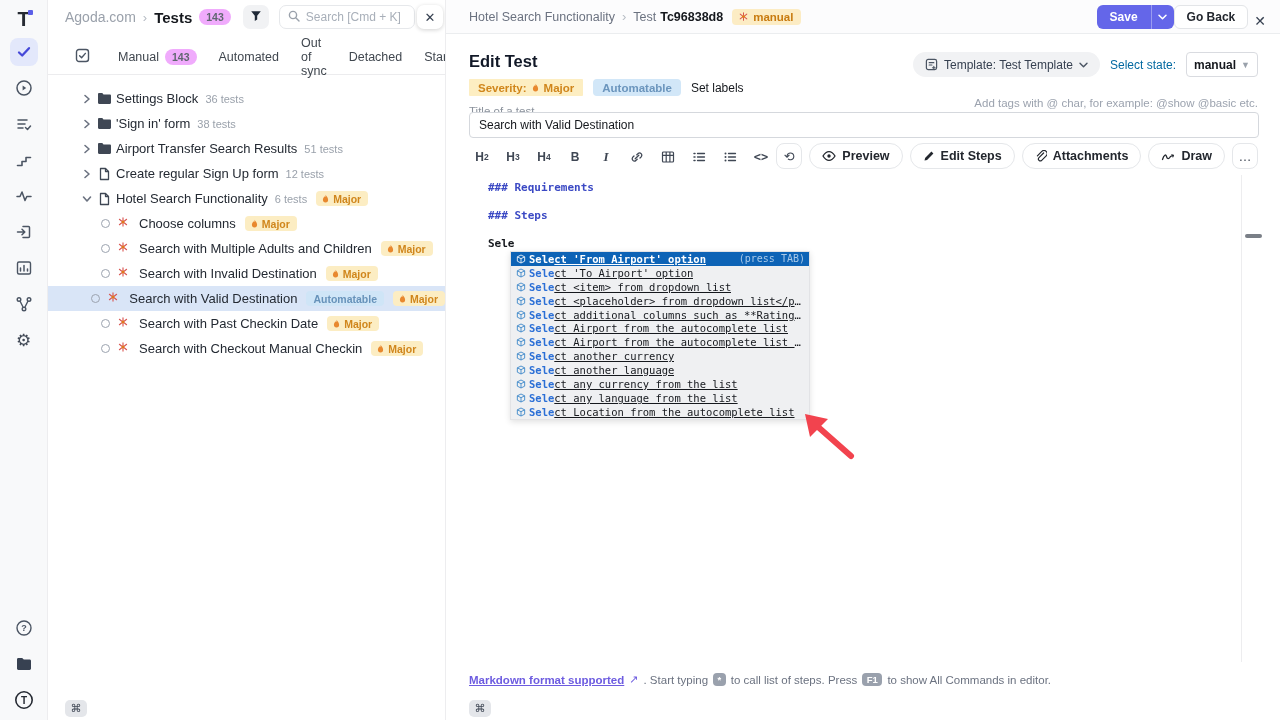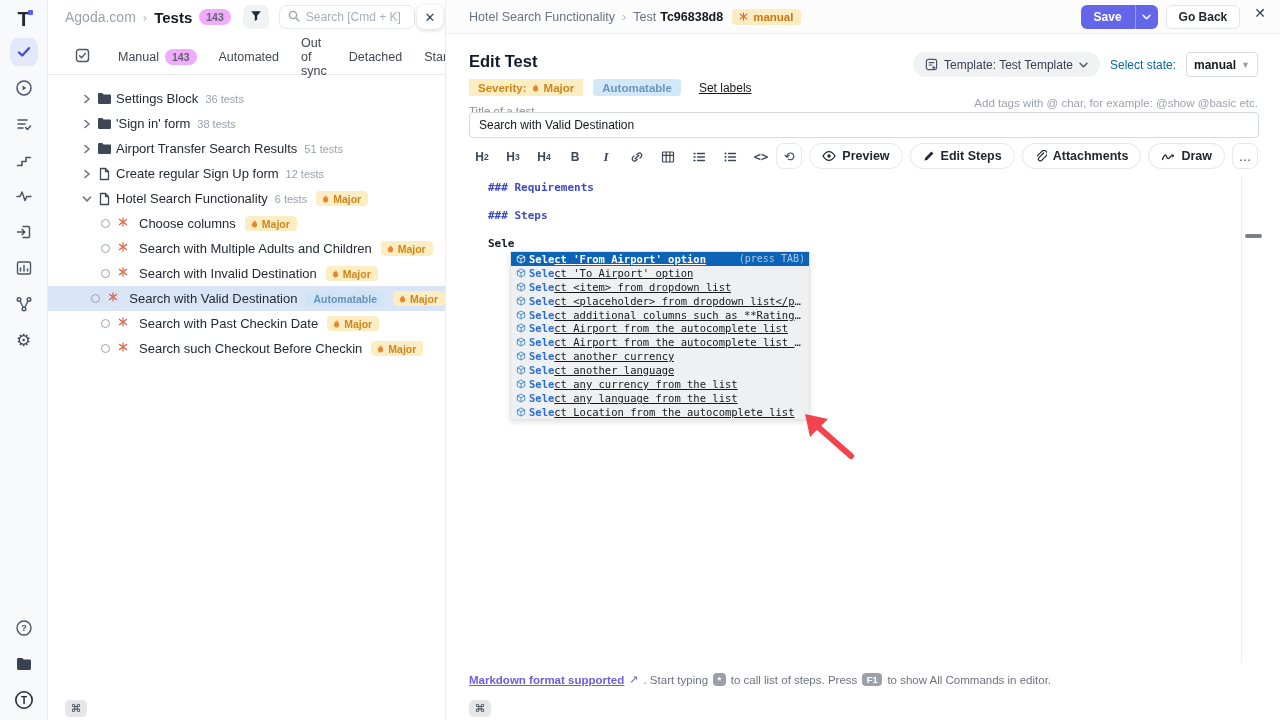--- a/index.html
+++ b/index.html
@@ -76,41 +76,41 @@
   
   .rpanel { position:absolute; left:445px; top:0; width:835px; height:720px;
     background:#fff; border-left:1px solid #ededef; }
   .rp-head { position:absolute; left:0; top:0; width:100%; height:34px;
     background:#fcfcfd; border-bottom:1px solid #ebedef; display:flex;
     align-items:center; padding:0 14px 0 23px; font-size:12.5px; color:#6b7280; }
   .rp-head .bold-id { color:#15181d; font-weight:700; margin-left:4px; }
   .badge-manual { display:inline-flex; align-items:center; gap:4px; background:#fcecc4;
     color:#c87b10; font-size:11.5px; font-weight:600; border-radius:4px;
     padding:2px 8px 2px 6px; margin-left:9px; }
-  .head-actions { margin-left:auto; display:flex; align-items:flex-start; gap:8px; }
+  .head-actions { margin-left:auto; display:flex; align-items:flex-end; }
   .save-btn { display:flex; align-items:stretch; height:24px; background:#6466e9;
     border-radius:6px; overflow:hidden; cursor:pointer; }
   .save-main { color:#fff; font-size:12px; font-weight:600; display:flex;
     align-items:center; padding:0 13px; }
   .save-caret { width:23px; display:flex; align-items:center; justify-content:center;
     border-left:1px solid rgba(255,255,255,.35); }
   .goback-btn { height:24px; background:#fff; border:1px solid #e3e5e8; border-radius:6px;
     font-size:12px; font-weight:600; color:#23272e; display:flex; align-items:center;
     padding:0 12px; cursor:pointer; }
   .rp-close { font-size:14px; color:#374151; margin-left:6px; cursor:pointer; }
 
   .edit-title { position:absolute; left:23px; top:52px; font-size:16.5px;
     font-weight:700; color:#111827; }
   .meta-row { position:absolute; left:23px; top:79px; display:flex; align-items:center; gap:10px; }
   .sev-pill { display:inline-flex; align-items:center; gap:4px; background:#fdeec2;
     color:#d0861c; font-size:11.5px; font-weight:600; border-radius:1px; padding:2.5px 9px; }
   .auto-pill { background:#d2e7f8; color:#6b95bd; font-size:11.5px; font-weight:600;
     border-radius:4px; padding:2.5px 9px; }
-  .setlabels { font-size:12px; color:#15181d; text-decoration:underline;
-    margin-left:8px; cursor:pointer; }
+  .setlabels { font-size:12px; color:#15181d; 
+    margin-left:0; cursor:pointer; }
 
   .tmpl-row { position:absolute; right:22px; top:52px; display:flex; align-items:center; gap:10px; }
   .tmpl-btn { display:flex; align-items:center; gap:6px; background:#f1f2f4;
     border-radius:13px; height:25px; padding:0 12px; font-size:12px; color:#374151; cursor:pointer; }
   .state-label { font-size:12px; color:#0369a1; }
   .state-select { display:flex; align-items:center; justify-content:space-between;
     width:72px; height:25px; background:#fff; border:1px solid #d9dbe0; border-radius:4px;
     padding:0 7px; font-size:12px; font-weight:600; color:#15181d; cursor:pointer; }
   .state-select .car { color:#9aa1ab; font-size:9px; }
 
@@ -460,21 +460,21 @@
         <span>Major</span>
       </span>
     </div>
     <div class="trow">
       <span class="indent-b"></span>
         <span class="circ"></span>
       <span class="spider"><svg width="12" height="12" viewBox="0 0 12 12">
             <circle cx="6" cy="6" r="1.7" fill="#e07b18"></circle>
             <path d="M6 4.2V1.9M6 7.8v2.3M4.5 5 2.4 3.3M7.5 5l2.1-1.7M4.5 7l-2.1 1.7M7.5 7l2.1 1.7" stroke="#d9534f" stroke-width="1.1" stroke-linecap="round" fill="none"></path>
           </svg></span>
-      <span class="tlabel">Search such Checkout Before Checkin</span>
+      <span class="tlabel">Search with Checkout Manual Checkin</span>
       <span class="badge-major">
         <svg width="9" height="10" viewBox="0 0 10 10">
             <path d="M5.2.4C5.5 2 7.9 3 7.9 5.8a2.9 2.9 0 1 1-5.8.1C2.1 4 3.4 3.3 3.8 2c.5.9 1.2 1 1.3-.2 0-.5 0-.9.1-1.4z" fill="#e8882e"></path>
           </svg>
         <span>Major</span>
       </span>
     </div>
   </div>
 
   <span class="kbd-cmd" style="left:17px;">⌘</span>

